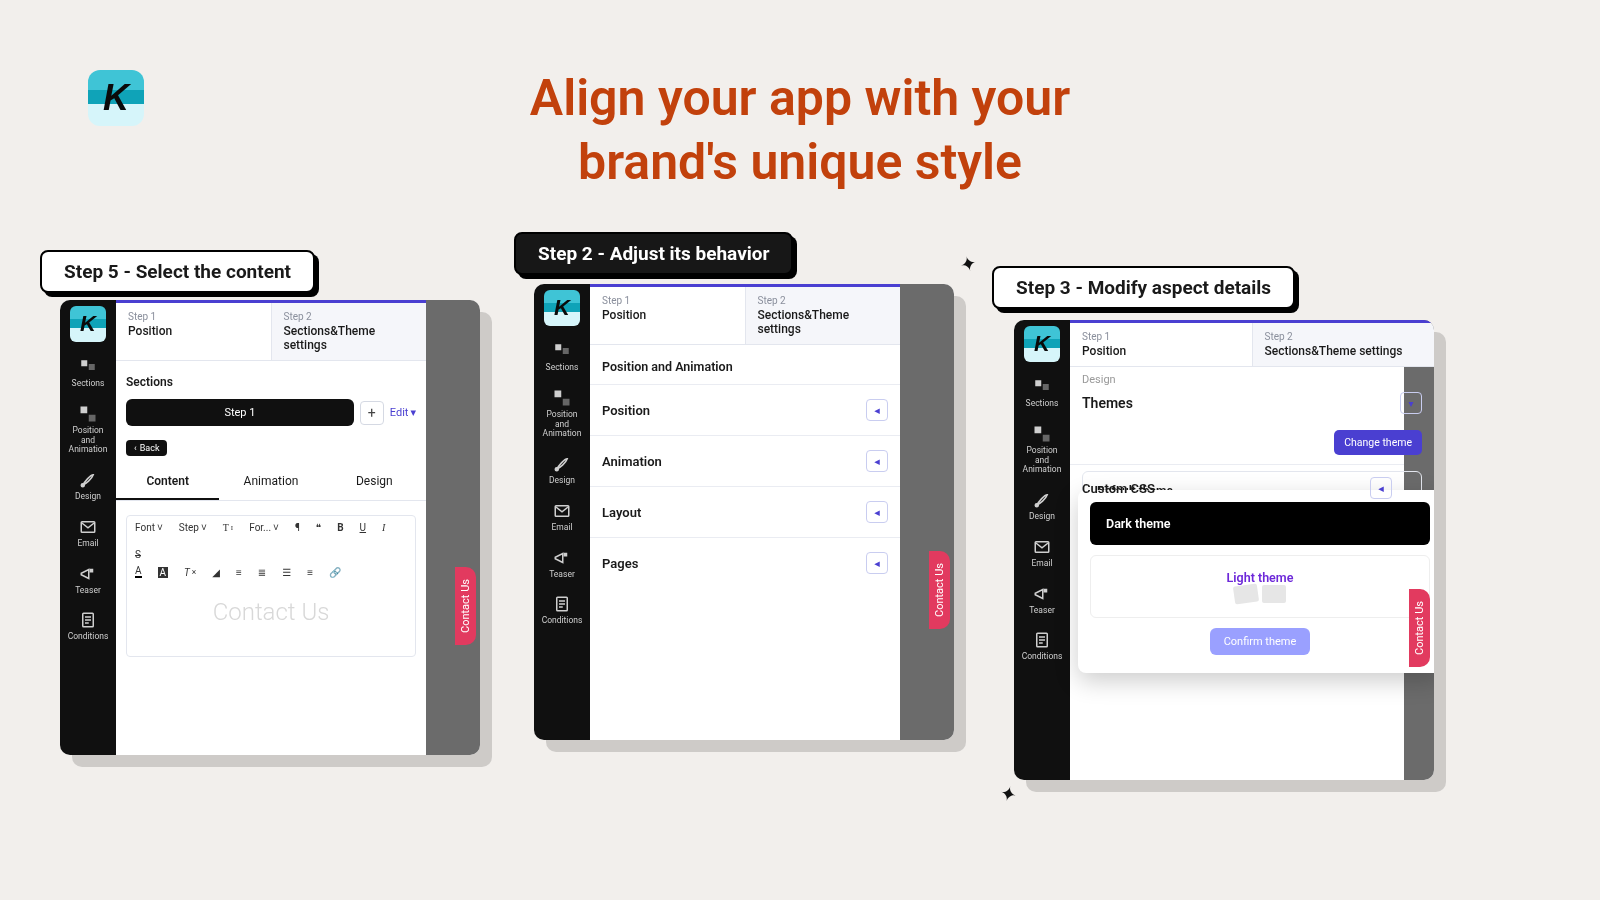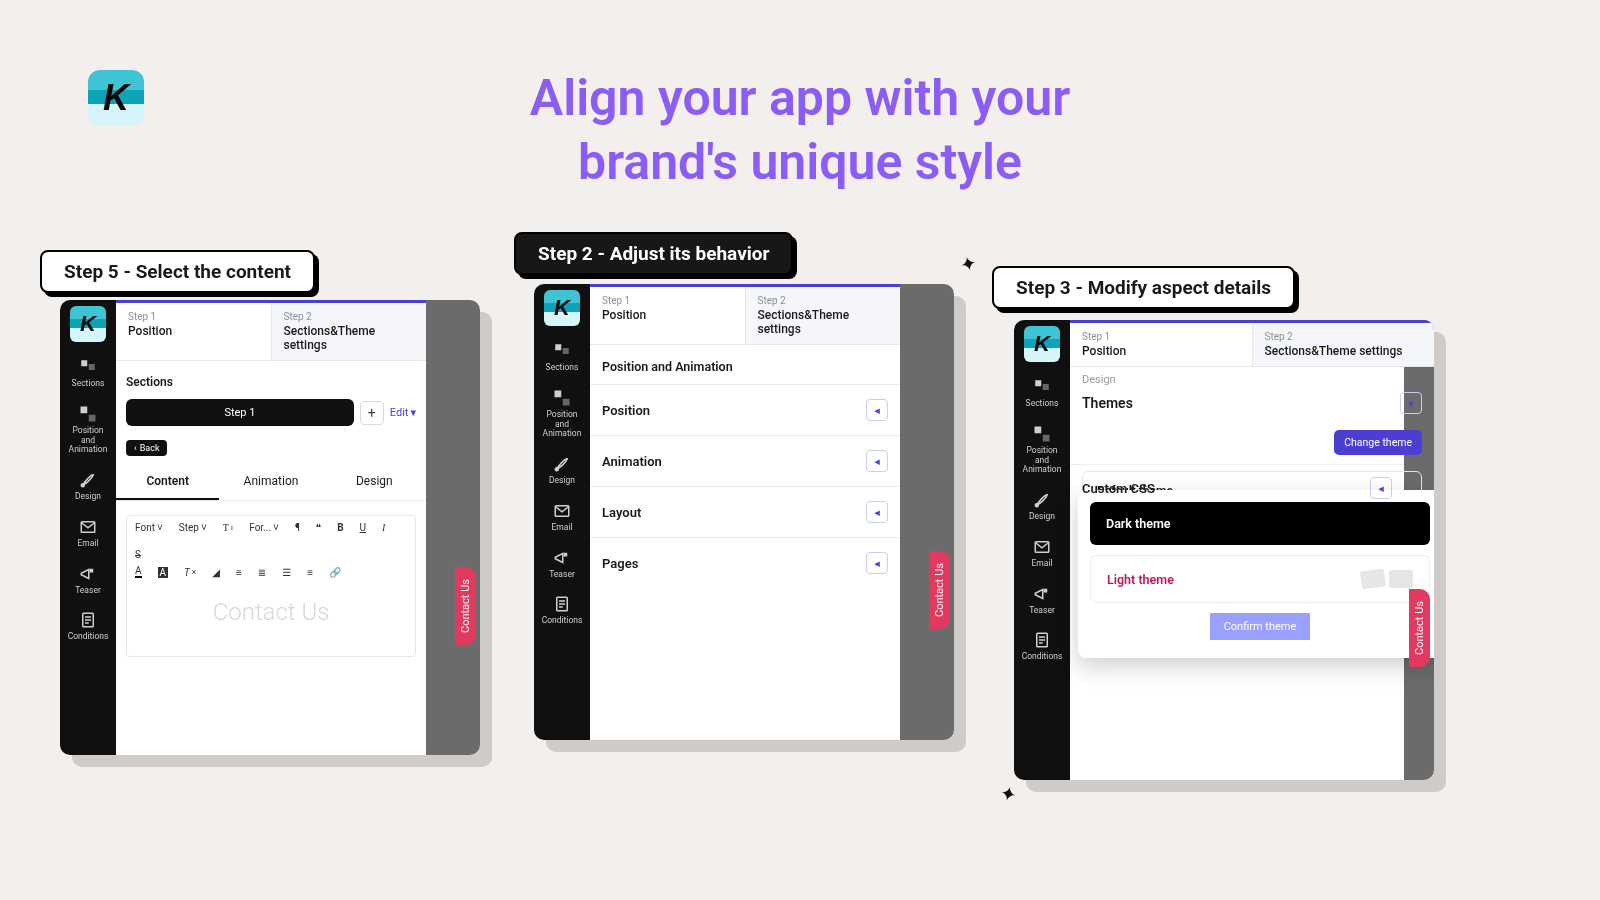--- a/index.html
+++ b/index.html
@@ -1,19 +1,19 @@
 <!DOCTYPE html>
 <html><head>
 <meta charset="utf-8">
 <style>
 * { box-sizing: border-box; margin: 0; padding: 0; }
 body { background: #f2efec; font-family: -apple-system, BlinkMacSystemFont, "Segoe UI", Roboto, sans-serif; width: 1600px; height: 900px; overflow: hidden; color: #1a1a1a; position: relative; }
 .logo { position: absolute; top: 70px; left: 88px; width: 56px; height: 56px; border-radius: 12px; background: linear-gradient(#3fc4d6 0 35%, #0fa3b8 35% 60%, #d6f5fa 60% 100%); display: flex; align-items: center; justify-content: center; }
 .logo span { font-weight: 900; font-size: 36px; color: #0a0a0a; font-style: italic; font-family: Arial; }
-.headline { position: absolute; top: 66px; left: 0; right: 0; text-align: center; font-weight: 600; font-size: 50px; line-height: 1.28; color: #8b5cf6; }
+.headline { position: absolute; top: 66px; left: 0; right: 0; text-align: center; font-weight: 600; font-size: 50px; line-height: 1.28; color: #c2410c; }
 .headline .l2 { display: block; }
 .panel { position: absolute; background: #fff; border: 2px solid #000; border-radius: 8px; box-shadow: 4px 4px 0 #000; }
 .panel.dark { background: #171717; color: #fff; border-color: #000; }
 .step-label { font-weight: 700; font-size: 19px; padding: 8px 22px; white-space: nowrap; }
 
 .step1-label { top: 250px; left: 40px; }
 .step2-label { top: 232px; left: 514px; }
 .step3-label { top: 266px; left: 992px; }
 
 .card { position: absolute; background: #fff; border-radius: 10px; box-shadow: 12px 12px 0 rgba(0,0,0,.15); overflow: hidden; }
@@ -74,25 +74,25 @@
 .change-theme { background: #4a3fd1; color: #fff; border-radius: 5px; font-size: 10.5px; padding: 6px 10px; margin: 6px 12px 10px; float: right; }
 .clear { clear: both; }
 .theme-card { margin: 6px 12px; border: 1px solid #e3e6ee; border-radius: 6px; padding: 12px 14px; font-size: 12px; font-weight: 600; }
 .theme-popover {
   position: absolute; left: 8px; right: -8px; top: 170px;
   background: #fff; border-radius: 8px; box-shadow: 0 8px 24px rgba(0,0,0,.2);
   padding: 12px 12px 18px;
 }
 .theme-pop-item { border-radius: 6px; padding: 14px 16px; font-size: 12.5px; font-weight: 600; margin-bottom: 10px; display: flex; justify-content: space-between; align-items: center; }
 .theme-pop-item.dark { background: #000; color: #fff; }
-.theme-pop-item.light { background: #fff; border: 1px solid #eee; color: #be185d; }
+.theme-pop-item.light { background: #fff; border: 1px solid #eee; color: #6d28d9; flex-direction: column; }
 .theme-pop-item .sw { display: flex; gap: 4px; }
 .theme-pop-item .sw span { width: 24px; height: 18px; background: #e6e6e6; border-radius: 2px; display: inline-block; }
 .theme-pop-item .sw span:first-child { transform: rotate(-8deg); }
-.confirm-theme { display: block; margin: 6px auto 0; background: #9aa0ff; color: #fff; border-radius: 1px; font-size: 11px; padding: 7px 14px; width: fit-content; }
+.confirm-theme { display: block; margin: 6px auto 0; background: #9aa0ff; color: #fff; border-radius: 6px; font-size: 11px; padding: 7px 14px; width: fit-content; }
 .custom-css-row { position: absolute; bottom: 0; left: 0; right: 30px; display: flex; justify-content: space-between; align-items: center; padding: 12px 12px; border-top: 1px solid #eaecf2; }
 .custom-css-row .lbl { font-size: 13px; font-weight: 600; }
 
 .dash { position: absolute; font-size: 20px; color: #111; user-select: none; }
 .dash1 { top: 252px; left: 960px; transform: rotate(-14deg);}
 .dash2 { top: 782px; left: 1000px; transform: rotate(14deg);}
 
 svg { display: block; }
 </style>
 </head>

